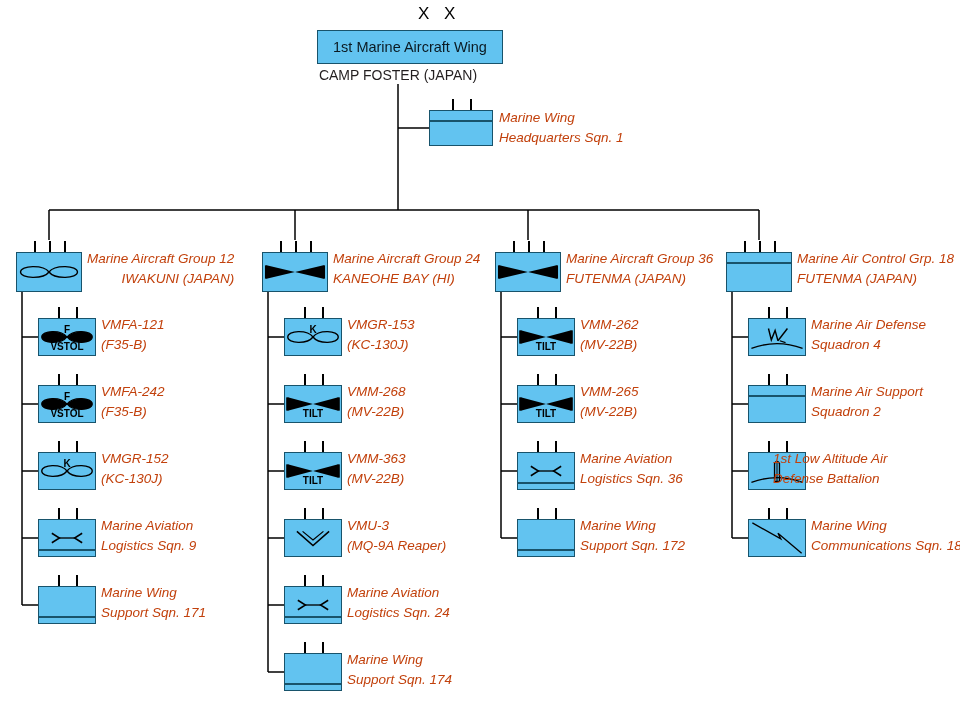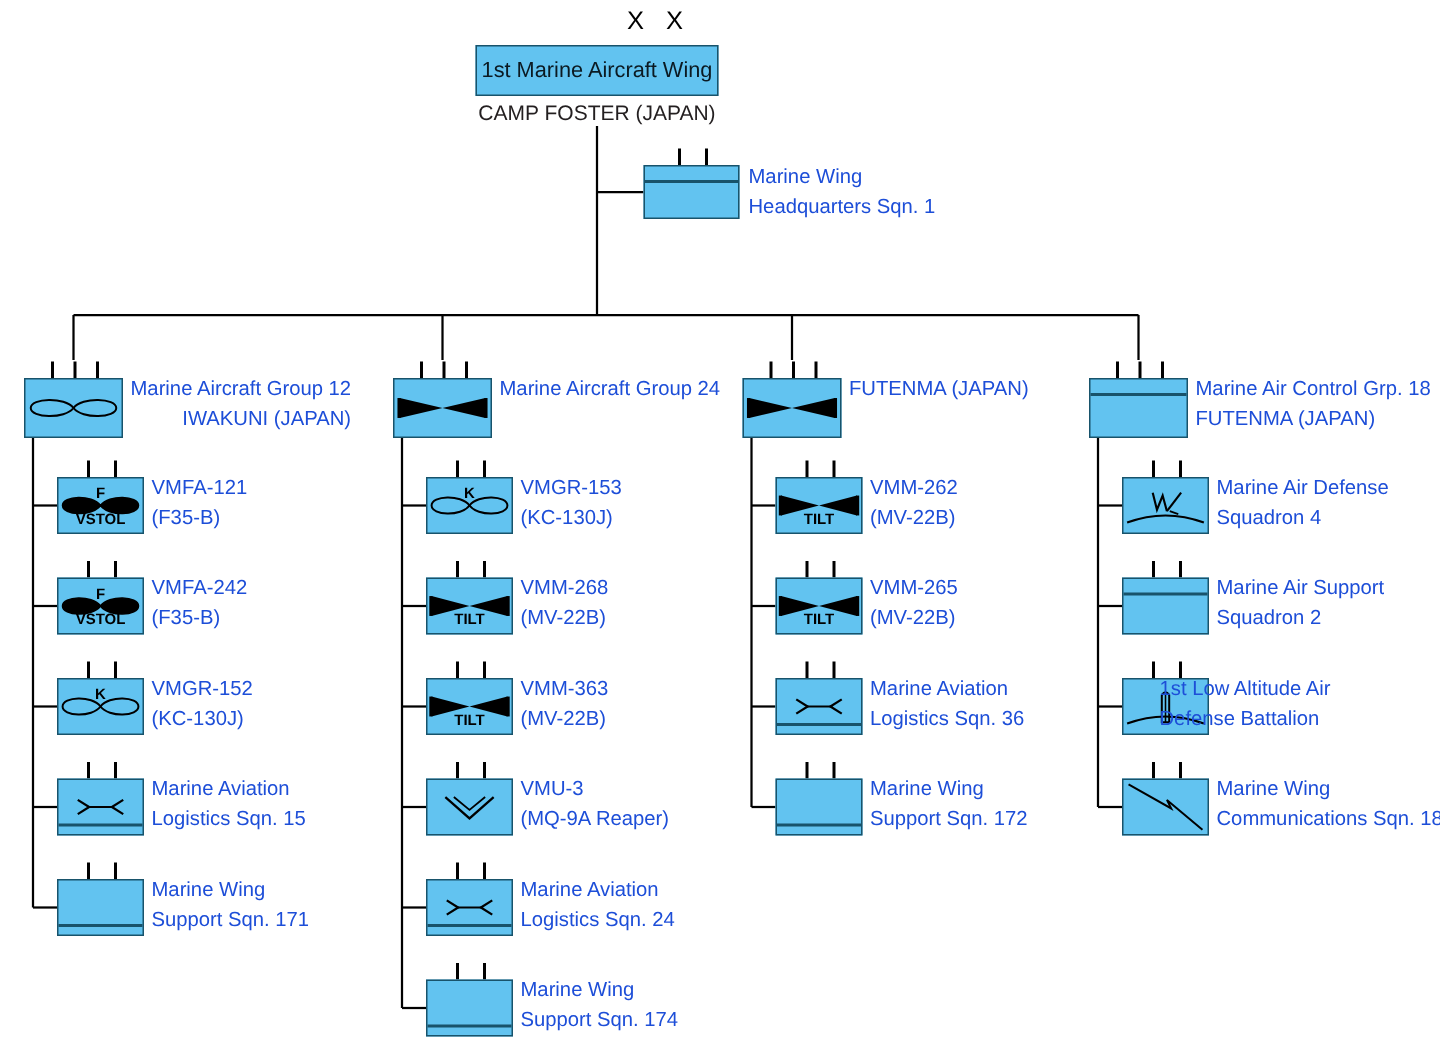--- a/index.html
+++ b/index.html
@@ -23,22 +23,23 @@
     box-sizing:border-box;
   }
   .ticks{position:absolute;left:0;}
   .tick{
     position:absolute;width:1.6px;background:#000;top:0;
   }
   .label{
     position:absolute;
     font-size:13.5px;
     line-height:20px;
-    color:#1d4ed8;
+    color:#c2410c;
     white-space:nowrap;
+    font-style:italic;
   }
   .label .l2{display:block;}
   .toplabel{
     position:absolute;
     font-size:14px;
     line-height:18px;
     color:#231f20;
     white-space:nowrap;
     text-align:center;
   }
@@ -97,21 +98,21 @@
       <line x1="759" y1="210" x2="759" y2="240" stroke="#000" stroke-width="1.5"></line>
       <line x1="732" y1="337" x2="748" y2="337" stroke="#000" stroke-width="1.5"></line>
       <line x1="732" y1="404" x2="748" y2="404" stroke="#000" stroke-width="1.5"></line>
       <line x1="732" y1="471" x2="748" y2="471" stroke="#000" stroke-width="1.5"></line>
       <line x1="732" y1="538" x2="748" y2="538" stroke="#000" stroke-width="1.5"></line>
       <line x1="732" y1="292" x2="732" y2="538" stroke="#000" stroke-width="1.5"></line>
     </svg>
   <div id="nodes">
       <div class="echelon" style="left: 374px; top: 4px; margin-left: 44px;">X X</div>
       <div class="unit" style="left: 317px; top: 30px; width: 162px; height: 34px;">
-        <div class="ubox" style="width: 162px; height: 34px;">
+        <div class="ubox" style="width: 186px; height: 34px;">
           <div class="inboxtext">1st Marine Aircraft Wing</div>
         </div>
       </div>
       <div class="toplabel" style="left: 297px; top: 66px; width: 202px;">CAMP FOSTER (JAPAN)</div>
       <div class="unit" style="left: 429px; top: 110px; width: 64px; height: 36px;">
         <div class="ticks" style="top: -11px; height: 11px; width: 64px;">
           <div class="tick" style="height: 11px; left: 23px;"></div>
           <div class="tick" style="height: 11px; left: 41px;"></div>
         </div>
         <div class="ubox" style="width: 64px; height: 36px;">
@@ -197,21 +198,21 @@
           <div style="position: absolute; left: 0px; width: 100%; height: 1.6px; background: rgb(24, 83, 107); top: 29px;"></div>
           <svg class="sym" viewBox="0 0 58 38">
             <line x1="20" y1="19" x2="38" y2="19" stroke="#000" stroke-width="1.4"></line>
             <path d="M 13 14 L 21 19 L 13 24" fill="none" stroke="#000" stroke-width="1.6"></path>
             <path d="M 45 14 L 37 19 L 45 24" fill="none" stroke="#000" stroke-width="1.6"></path>
           </svg>
         </div>
       </div>
       <div class="label" style="left: 101px; top: 516px;">
         <span class="l2">Marine Aviation</span>
-        <span class="l2">Logistics Sqn. 15</span>
+        <span class="l2">Logistics Sqn. 9</span>
       </div>
       <div class="unit" style="left: 38px; top: 586px; width: 58px; height: 38px;">
         <div class="ticks" style="top: -11px; height: 11px; width: 58px;">
           <div class="tick" style="height: 11px; left: 20px;"></div>
           <div class="tick" style="height: 11px; left: 38px;"></div>
         </div>
         <div class="ubox" style="width: 58px; height: 38px;">
           <div style="position: absolute; left: 0px; width: 100%; height: 1.6px; background: rgb(24, 83, 107); top: 29px;"></div>
         </div>
       </div>
@@ -229,20 +230,21 @@
           <svg class="sym" viewBox="0 0 66 40">
             <path d="M 3 13 L 33 20 L 3 27 Z" fill="#000"></path>
             <path d="M 63 13 L 33 20 L 63 27 Z" fill="#000"></path>
             <rect x="1.4" y="13" width="2.2" height="14" fill="#000"></rect>
             <rect x="62.4" y="13" width="2.2" height="14" fill="#000"></rect>
           </svg>
         </div>
       </div>
       <div class="label" style="left: 333px; top: 249px;">
         <span class="l2">Marine Aircraft Group 24</span>
+        <span class="l2">KANEOHE BAY (HI)</span>
       </div>
       <div class="unit" style="left: 284px; top: 318px; width: 58px; height: 38px;">
         <div class="ticks" style="top: -11px; height: 11px; width: 58px;">
           <div class="tick" style="height: 11px; left: 20px;"></div>
           <div class="tick" style="height: 11px; left: 38px;"></div>
         </div>
         <div class="ubox" style="width: 58px; height: 38px;">
           <svg class="sym" viewBox="0 0 58 38">
             <path d="M 29 19 C 23 11 2.3200000000000003 12 2.3200000000000003 19 C 2.3200000000000003 26 23 27 29 19 C 35 11 55.68 12 55.68 19 C 55.68 26 35 27 29 19 Z" fill="none" stroke="#000" stroke-width="1.4"></path>
           </svg>
@@ -347,20 +349,21 @@
         <div class="ubox" style="width: 66px; height: 40px;">
           <svg class="sym" viewBox="0 0 66 40">
             <path d="M 3 13 L 33 20 L 3 27 Z" fill="#000"></path>
             <path d="M 63 13 L 33 20 L 63 27 Z" fill="#000"></path>
             <rect x="1.4" y="13" width="2.2" height="14" fill="#000"></rect>
             <rect x="62.4" y="13" width="2.2" height="14" fill="#000"></rect>
           </svg>
         </div>
       </div>
       <div class="label" style="left: 566px; top: 249px;">
+        <span class="l2">Marine Aircraft Group 36</span>
         <span class="l2">FUTENMA (JAPAN)</span>
       </div>
       <div class="unit" style="left: 517px; top: 318px; width: 58px; height: 38px;">
         <div class="ticks" style="top: -11px; height: 11px; width: 58px;">
           <div class="tick" style="height: 11px; left: 20px;"></div>
           <div class="tick" style="height: 11px; left: 38px;"></div>
         </div>
         <div class="ubox" style="width: 58px; height: 38px;">
           <svg class="sym" viewBox="0 0 58 38">
             <path d="M 2.3200000000000003 12 L 29 19 L 2.3200000000000003 26 Z" fill="#000"></path>

